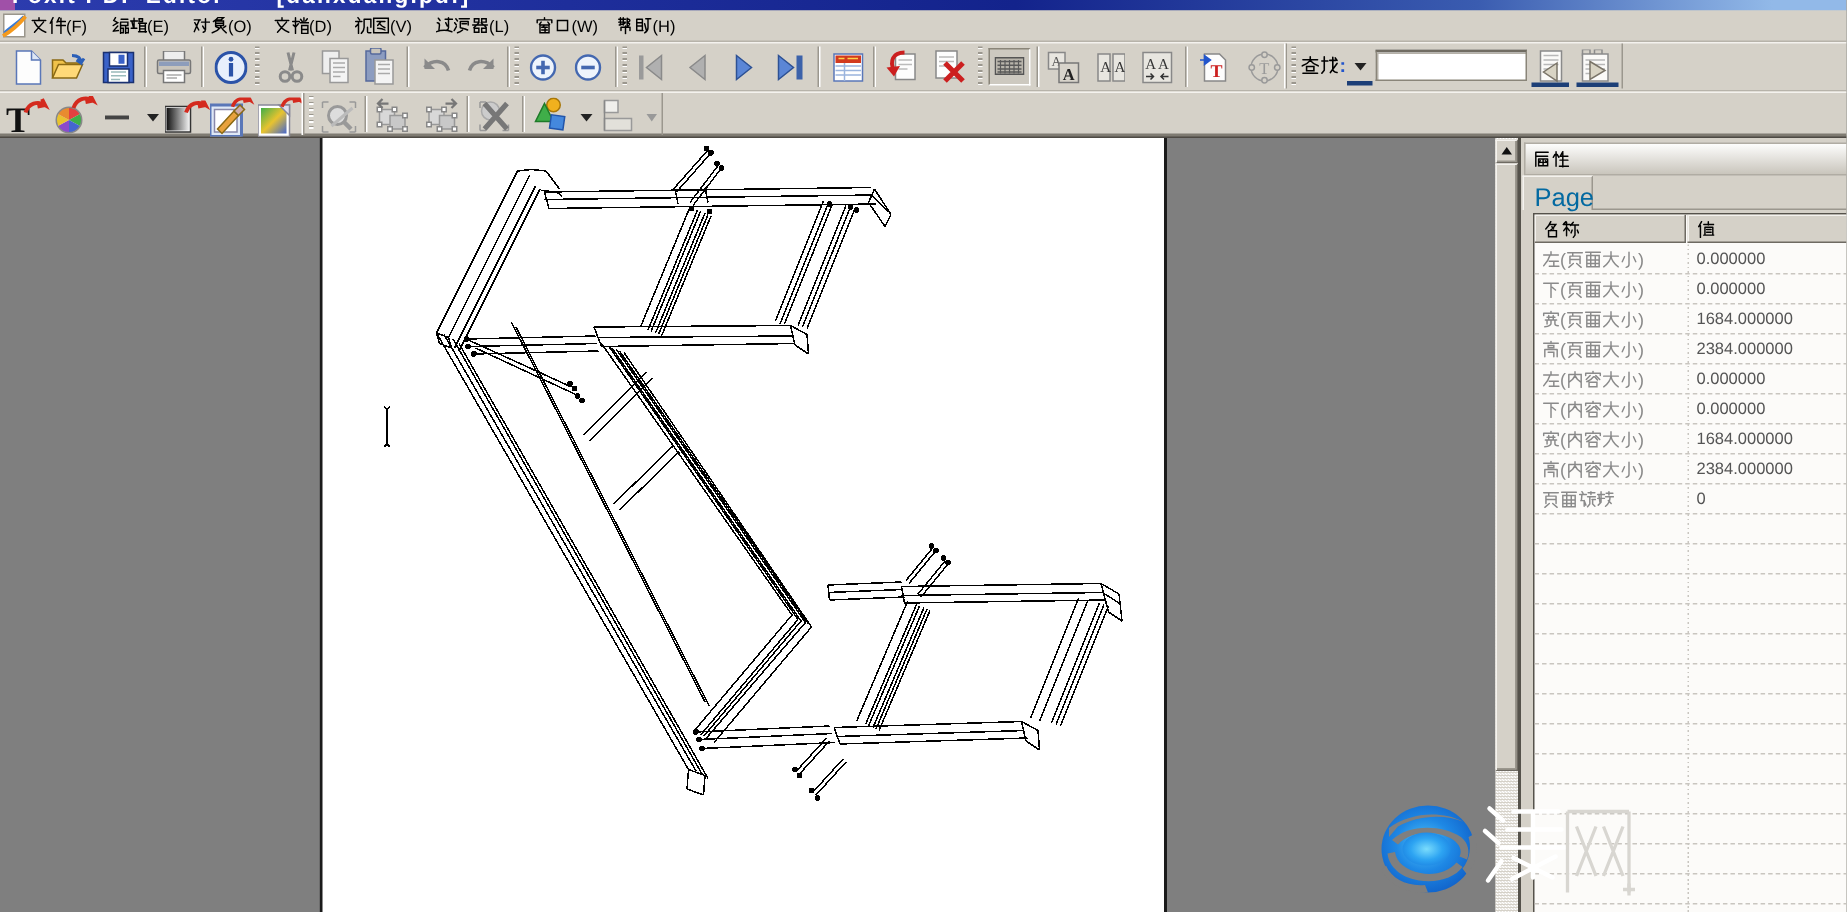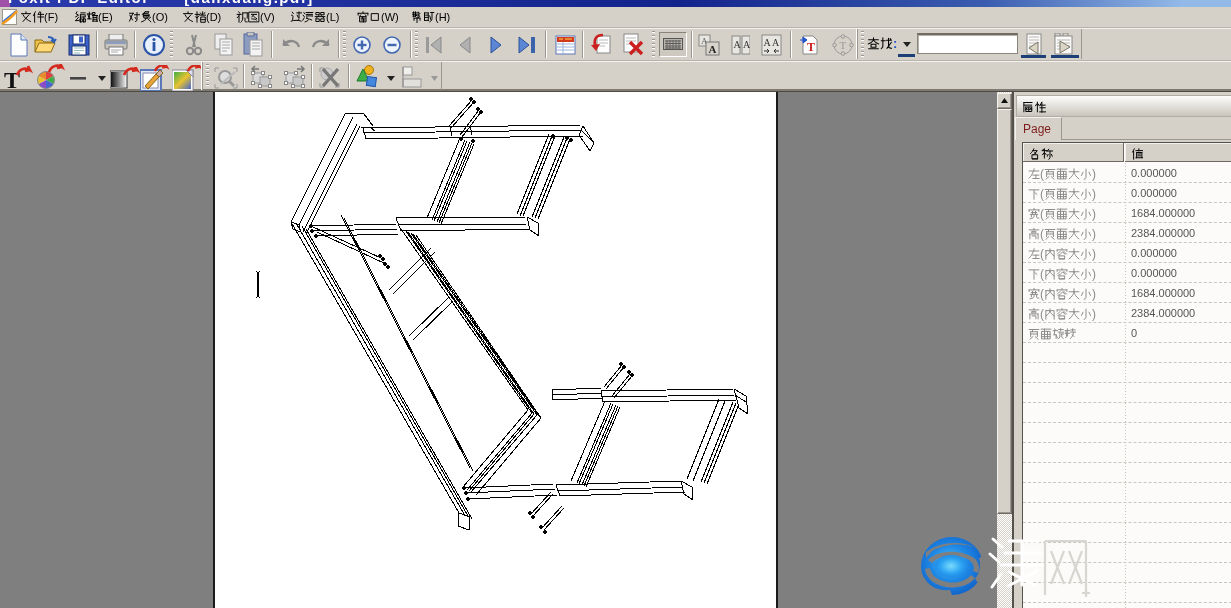--- a/index.html
+++ b/index.html
@@ -487,21 +487,21 @@
     </svg></div>
 <div class="abs" style="left:997px;top:109px;width:15px;height:405px;background:#d5d1c8;border:1px solid #6e6a62;border-top-color:#f4f2ee;border-left-color:#f4f2ee;box-shadow:inset -1px -1px 0 #9b978e"></div>
 <div class="abs" style="left:1012px;top:92px;width:219px;height:516px;background:#d5d1c8;border-left:2px solid #55524b"></div>
 <div class="abs" style="left:1016px;top:95px;width:215px;height:22px;background:linear-gradient(180deg,#fdfdfc,#c9c5bc);border:1px solid #b0aca3;border-right:0"></div>
 <div class="abs" style="left:1022px;top:99px"><svg width="12" height="12" style="color:#000;vertical-align:0px">
       <use href="#g-shu" width="12" height="12"></use>
     </svg><svg width="12" height="12" style="color:#000;vertical-align:0px">
       <use href="#g-xing4" width="12" height="12"></use>
     </svg></div>
 <div class="abs" style="left:1015px;top:117px;width:47px;height:23px;background:#d5d1c8;border:1px solid #9b978e;border-bottom:0;border-top-color:#f4f2ee;border-left-color:#f4f2ee"></div>
-<div class="abs" style="left:1023px;top:122px;font-size:12px;color:#7f1d1d">Page</div>
+<div class="abs" style="left:1023px;top:122px;font-size:17px;color:#0369a1">Page</div>
 <div class="abs" style="left:1062px;top:139px;width:169px;height:1px;background:#9b978e"></div>
 <div class="abs" style="left:1022px;top:142px;width:209px;height:466px;background:#fcfbf9;border-top:1px solid #55524b;border-left:1px solid #55524b;overflow:hidden">
 <div class="abs" style="left:0;top:0;width:101px;height:19px;background:#d5d1c8;border-right:1px solid #6e6a62;border-bottom:1px solid #6e6a62;box-shadow:inset 1px 1px 0 #f4f2ee"></div>
 <div class="abs" style="left:102px;top:0;width:107px;height:19px;background:#d5d1c8;border-bottom:1px solid #6e6a62;box-shadow:inset 1px 1px 0 #f4f2ee"></div>
 <div class="abs" style="left:6px;top:3px"><svg width="12" height="12" style="color:#000;vertical-align:0px">
         <use href="#g-ming" width="12" height="12"></use>
       </svg><svg width="12" height="12" style="color:#000;vertical-align:0px">
         <use href="#g-cheng" width="12" height="12"></use>
       </svg></div>
 <div class="abs" style="left:108px;top:3px"><svg width="12" height="12" style="color:#000;vertical-align:0px">

